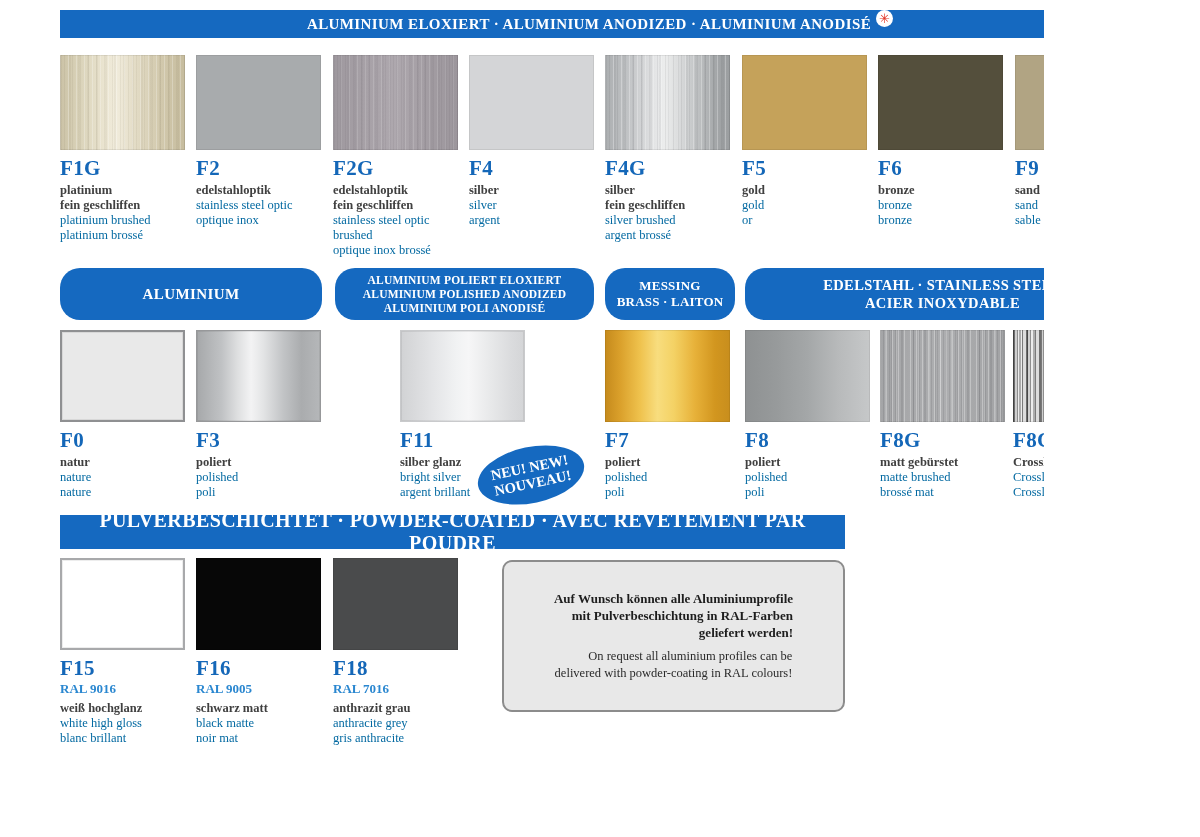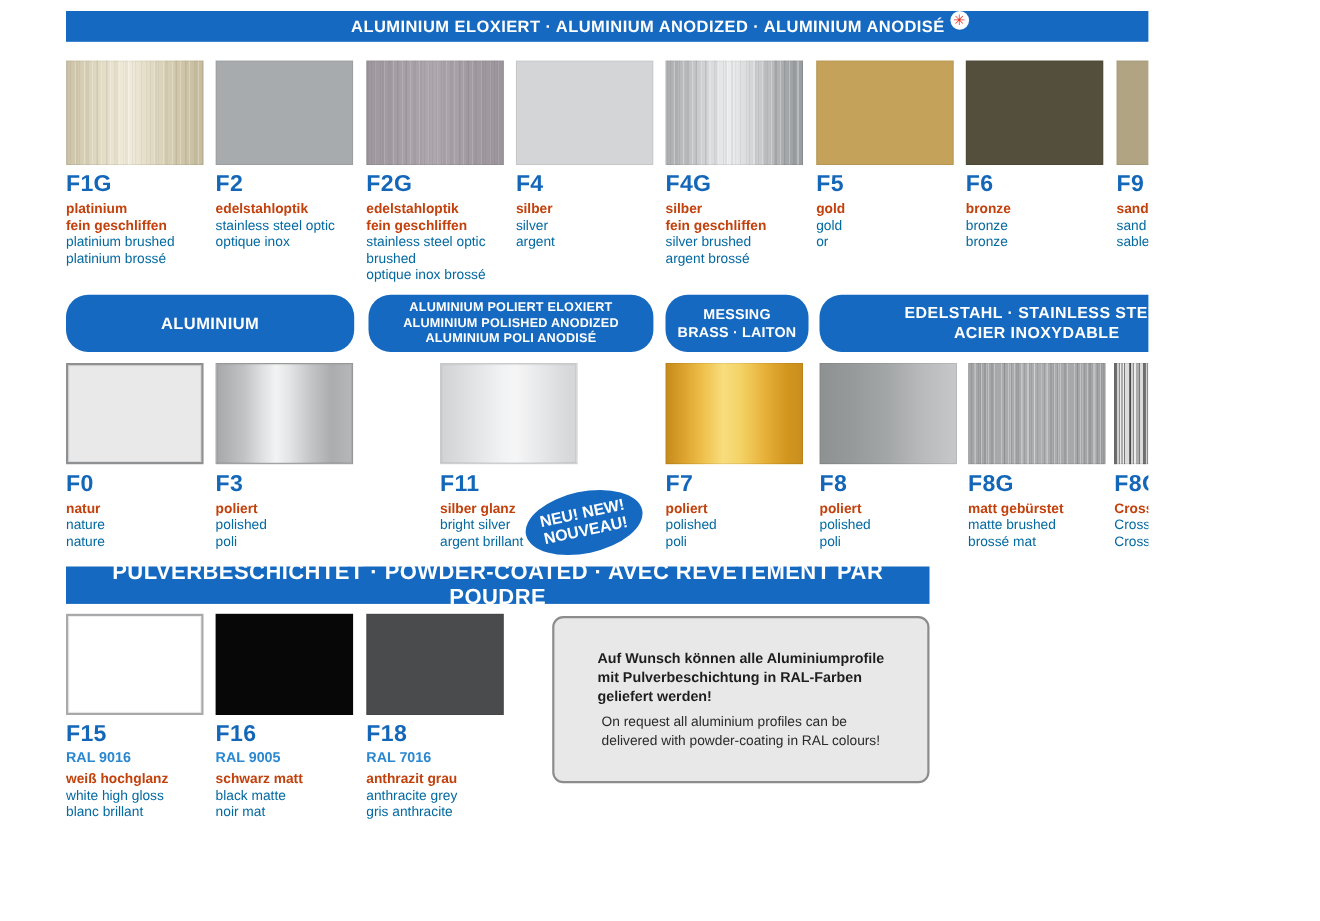--- a/index.html
+++ b/index.html
@@ -1,17 +1,17 @@
 <!DOCTYPE html>
 <html style="--banner-blue: #1569c0; --code-blue: #1467b8; --ral-blue: #2a87d0; --asterisk-red: #e03122; --box-bg: #e8e8e8; --box-border: #8c8c8c;"><head>
 <meta charset="utf-8">
 <style>
   html,body{margin:0;padding:0;background:#fff;}
   .page{position:relative;width:1044px;height:837px;background:#ffffff;
-        font-family:Liberation Sans, sans-serif;color:#222;overflow:hidden;}
+        font-family:Liberation Serif, serif;color:#222;overflow:hidden;}
 
   
   .banner{position:absolute;background:var(--banner-blue,#1569c0);color:#fff;
           display:flex;align-items:center;justify-content:center;text-align:center;
           font-weight:700;white-space:pre-line;letter-spacing:.4px;}
   .banner.top{left:60px;top:10px;width:1080px;height:28px;font-size:15px;}
   .banner.r2{top:268px;height:52px;border-radius:20px;}
   .banner.g0{left:60px;width:262px;font-size:15px;}
   .banner.g1{left:335px;width:259px;font-size:11.5px;line-height:14px;letter-spacing:.2px;}
   .banner.g2{left:605px;width:130px;font-size:13px;line-height:16px;letter-spacing:.2px;}
@@ -23,21 +23,21 @@
         transform:translateY(-6px);color:var(--asterisk-red,#e03122);
         font-size:13px;line-height:17px;font-weight:400;}
 
   
   .card{position:absolute;width:132px;}
   .sw{width:125px;height:95px;box-sizing:border-box;box-shadow:inset 0 0 0 1px rgba(0,0,0,.07);}
   .sw.h92{height:92px;}
   .code{color:var(--code-blue,#1467b8);font-weight:700;font-size:21px;line-height:22px;margin-top:7px;letter-spacing:.3px;}
   .ral{color:var(--ral-blue,#2a87d0);font-weight:700;font-size:13px;line-height:16px;margin-top:2px;}
   .nm{font-size:12.5px;line-height:15px;white-space:pre-line;color:#0369a1;}
-  .nm.b{font-weight:700;color:#c2410c;margin-top:4px;}
+  .nm.b{font-weight:700;color:#404040;margin-top:4px;}
 
   
   .f1g{background-image:
     repeating-linear-gradient(90deg,rgba(255,255,255,.25) 0 1px,rgba(255,255,255,0) 1px 4px,rgba(110,100,70,.08) 4px 5px,rgba(0,0,0,0) 5px 8px),
     repeating-linear-gradient(90deg,rgba(90,80,55,.06) 0 2px,rgba(0,0,0,0) 2px 9px),
     linear-gradient(90deg,#cbc2a6 0%,#d9d2b8 15%,#eae4d0 35%,#f1ecdc 45%,#e3dcc6 60%,#d2c9ad 80%,#c6bc9e 100%);}
   .f2{background:#a8abad;}
   .f2g{background-image:
     repeating-linear-gradient(90deg,rgba(255,255,255,.14) 0 1px,rgba(255,255,255,0) 1px 4px,rgba(60,50,60,.07) 4px 5px,rgba(0,0,0,0) 5px 8px),
     repeating-linear-gradient(90deg,rgba(60,55,65,.05) 0 2px,rgba(0,0,0,0) 2px 7px),
@@ -73,21 +73,21 @@
   
   .badge{position:absolute;left:477px;top:447px;width:108px;height:56px;border-radius:50%;
          background:var(--banner-blue,#1569c0);transform:rotate(-12deg);
          display:flex;align-items:center;justify-content:center;text-align:center;
          color:#fff;font-weight:700;font-size:14.5px;line-height:16px;white-space:pre-line;}
 
   
   .infobox{position:absolute;left:502px;top:560px;width:343px;height:152px;box-sizing:border-box;
            background:var(--box-bg,#e8e8e8);border:2px solid var(--box-border,#8c8c8c);border-radius:10px;
            display:flex;flex-direction:column;align-items:center;justify-content:center;
-           text-align:left;padding:8px 10px;gap:7px;}
+           text-align:right;padding:8px 10px;gap:7px;}
   .infobox .de{font-weight:700;font-size:13px;line-height:17px;white-space:pre-line;color:#1d1d1d;}
   .infobox .en,.infobox .fr{font-size:12.5px;line-height:17px;white-space:pre-line;color:#2a2a2a;}
 </style>
 </head>
 <body>
 
 <div class="page">
 
   <div class="banner top">
     <span>ALUMINIUM ELOXIERT  ·  ALUMINIUM ANODIZED  ·  ALUMINIUM ANODISÉ</span>

